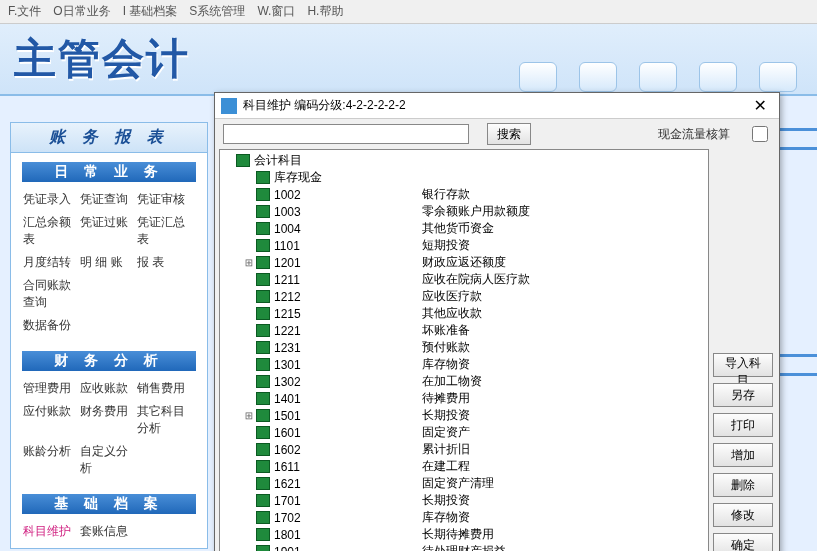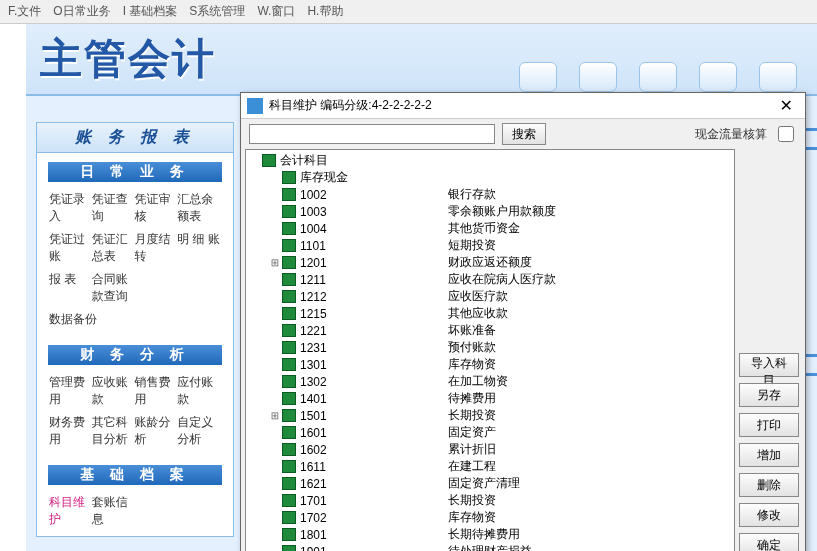--- a/index.html
+++ b/index.html
@@ -21,21 +21,20 @@
     align-items: center;
     padding-left: 8px;
     gap: 12px;
     color: #555;
   }
   .menubar span { cursor: default; }
   .main-area {
     position: relative;
     height: 527px;
     background: #e5f0ff;
-    margin-left: 26px;
   }
   .logo-bar {
     height: 72px;
     background: linear-gradient(#e0eefc,#cfe4f9);
     border-bottom: 2px solid #8abce8;
     padding: 6px 14px;
     display:flex;
     align-items:center;
   }
   .logo-text {
@@ -81,21 +80,21 @@
     color:#fff;
     text-align:center;
     font-size:14px;
     font-weight:bold;
     padding:2px 0;
     letter-spacing:6px;
     box-shadow:inset 0 0 0 1px #fff;
   }
   .link-grid {
     display:grid;
-    grid-template-columns:1fr 1fr 1fr 1fr;
+    grid-template-columns:1fr 1fr 1fr;
     padding:2px 13px 8px 12px;
     row-gap:6px;
     color:#333;
   }
   .link-grid div {cursor:default;}
   .link-grid .single{grid-column:1/3;}
   .link-grid .red{color:#d02080;}
   .right-blue-line{
     position:absolute;
     top:104px;left:780px;
@@ -120,21 +119,21 @@
     background:#fff;
     display:flex;align-items:center;
     padding:0 6px;
     border-bottom:1px solid #ccc;
   }
   .dlg-title .ico{width:16px;height:16px;background:#3b8fd6;margin-right:6px;}
   .dlg-title .txt{flex:1;}
   .dlg-title .close{font-size:16px;padding:0 6px;cursor:default;}
   .dlg-search {
     height:30px;display:flex;align-items:center;
-    padding:4px 8px;gap:7px;background:#f0f0f0;
+    padding:4px 8px;gap:18px;background:#f0f0f0;
   }
   .dlg-search input[type=text]{
     width:246px;height:20px;border:1px solid #888;padding:0 4px;font-size:12px;
   }
   .dlg-search button{
     height:22px;width:44px;font-size:12px;
     background:linear-gradient(#fdfdfd,#e2e2e2);
     border:1px solid #888;cursor:default;
   }
   .dlg-search .spacer{flex:1;}

